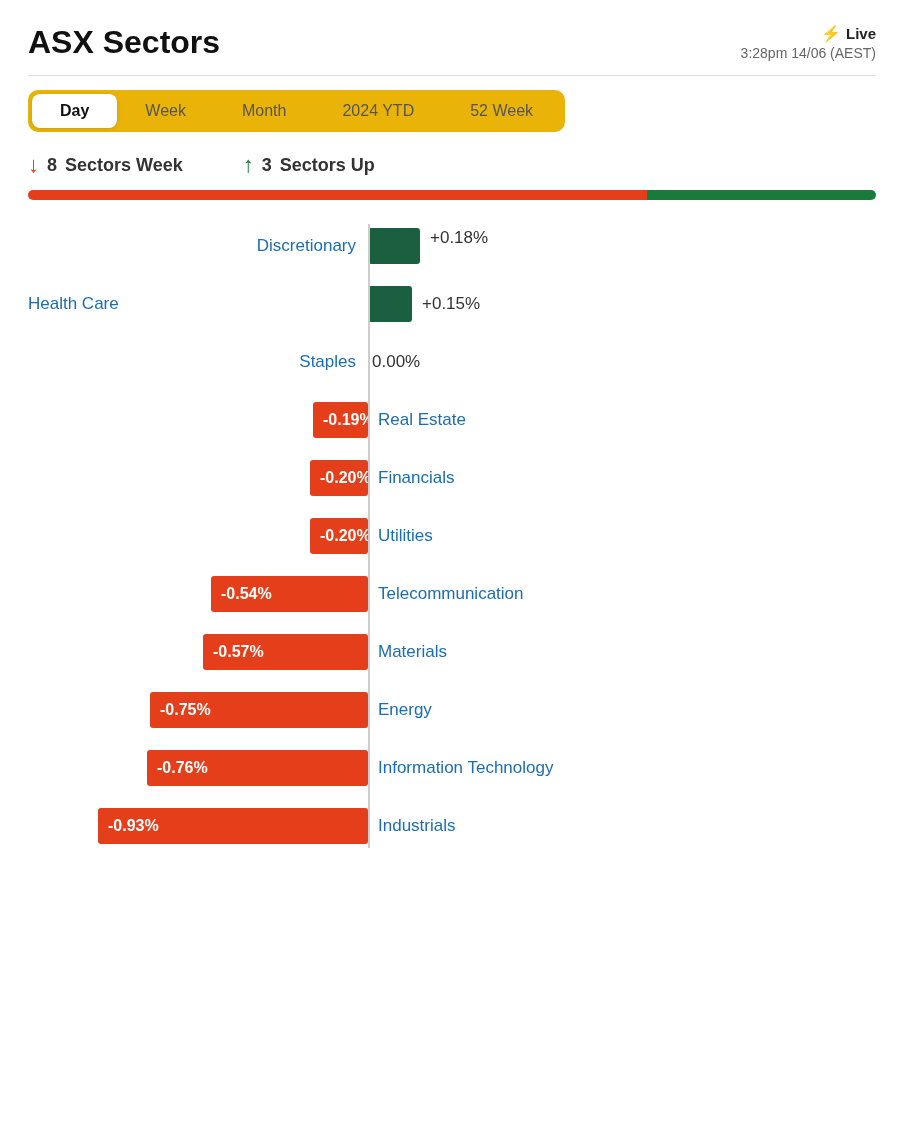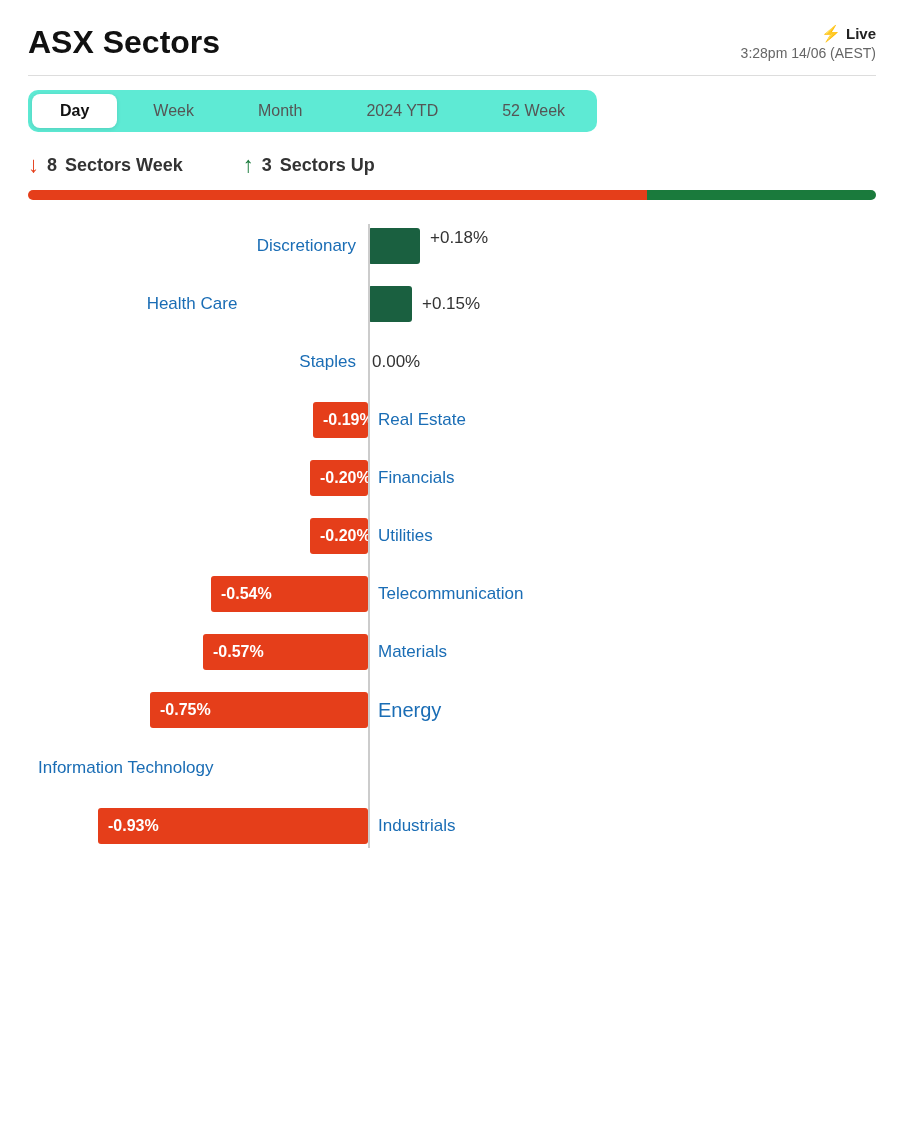--- a/index.html
+++ b/index.html
@@ -52,22 +52,22 @@
     }
 
     hr.divider {
       border: none;
       border-top: 1px solid #ddd;
       margin: 14px 0;
     }
 
     .tabs {
       display: flex;
-      gap: 8px;
-      background: #5eead4;
+      gap: 0;
+      background: #eab308;
       border-radius: 10px;
       padding: 4px;
       width: fit-content;
       margin-bottom: 20px;
     }
 
     .tab {
       padding: 8px 28px;
       border-radius: 8px;
       font-size: 16px;
@@ -206,21 +206,21 @@
 
   <div id="chart-rows">
       <div style="display: flex; align-items: center; margin-bottom: 14px; min-height: 44px; position: relative;">
         <div style="width:340px; text-align:right; font-size:17px; font-weight:500; color:#1a6db5; padding-right:12px; flex-shrink:0;">Discretionary</div>
         <div style="display:flex; align-items:flex-start;">
           <div style="background:#1a6040; height:36px; width:52px; border-radius:3px;"></div>
           <span style="font-size:17px; font-weight:500; color:#333; margin-left:10px;">+0.18%</span>
         </div>
       </div>
       <div style="display: flex; align-items: center; margin-bottom: 14px; min-height: 44px; position: relative;">
-        <div style="width:340px; text-align:center; font-size:17px; font-weight:500; color:#1a6db5; padding-right:12px; flex-shrink:0;">Health Care</div>
+        <div style="width:340px; text-align:left; font-size:17px; font-weight:500; color:#1a6db5; padding-right:12px; flex-shrink:0;">Health Care</div>
         <div style="display:flex; align-items:center;">
           <div style="background:#1a6040; height:36px; width:44px; border-radius:3px;"></div>
           <span style="font-size:17px; font-weight:500; color:#333; margin-left:10px;">+0.15%</span>
         </div>
       </div>
       <div style="display: flex; align-items: center; margin-bottom: 14px; min-height: 44px; position: relative;">
         <div style="width:340px; text-align:right; font-size:17px; font-weight:500; color:#1a6db5; padding-right:12px; flex-shrink:0;">Staples</div>
         <div style="display:flex; align-items:center;">
           <span style="font-size:17px; font-weight:500; color:#333; margin-left:4px;">0.00%</span>
         </div>
@@ -275,24 +275,29 @@
           <span style="font-size:17px; font-weight:500; color:#1a6db5; white-space:nowrap;">Materials</span>
         </div>
       </div>
       <div style="display: flex; align-items: center; margin-bottom: 14px; min-height: 44px; position: relative;">
         <div style="width:340px; display:flex; justify-content:flex-end; align-items:center; flex-shrink:0;">
           <div style="background:#e53e1a; height:36px; width:218px; border-radius:3px; display:flex; align-items:center; justify-content:flex-start; padding-left:10px;">
             <span style="font-size:16px; font-weight:700; color:#fff; white-space:nowrap;">-0.75%</span>
           </div>
         </div>
         <div style="display:flex; align-items:center; margin-left:10px;">
-          <span style="font-size:20px; font-weight:500; color:#1a6db5; white-space:nowrap;">Energy</span>
-        </div>
-      </div>
-      <div style="display: flex; align-items: center; margin-bottom: 14px; min-height: 44px; position: relative;">
+          <span style="font-size:17px; font-weight:500; color:#1a6db5; white-space:nowrap;">Energy</span>
+        </div>
+      </div>
+      <div style="display: flex; align-items: center; margin-bottom: 14px; min-height: 44px; position: relative;">
+        <div style="width:340px; display:flex; justify-content:flex-end; align-items:center; flex-shrink:0;">
+          <div style="background:#e53e1a; height:36px; width:221px; border-radius:3px; display:flex; align-items:center; justify-content:flex-start; padding-left:10px;">
+            <span style="font-size:16px; font-weight:700; color:#fff; white-space:nowrap;">-0.76%</span>
+          </div>
+        </div>
         <div style="display:flex; align-items:center; margin-left:10px;">
           <span style="font-size:17px; font-weight:500; color:#1a6db5; white-space:nowrap;">Information Technology</span>
         </div>
       </div>
       <div style="display: flex; align-items: center; margin-bottom: 14px; min-height: 44px; position: relative;">
         <div style="width:340px; display:flex; justify-content:flex-end; align-items:center; flex-shrink:0;">
           <div style="background:#e53e1a; height:36px; width:270px; border-radius:3px; display:flex; align-items:center; justify-content:flex-start; padding-left:10px;">
             <span style="font-size:16px; font-weight:700; color:#fff; white-space:nowrap;">-0.93%</span>
           </div>
         </div>

